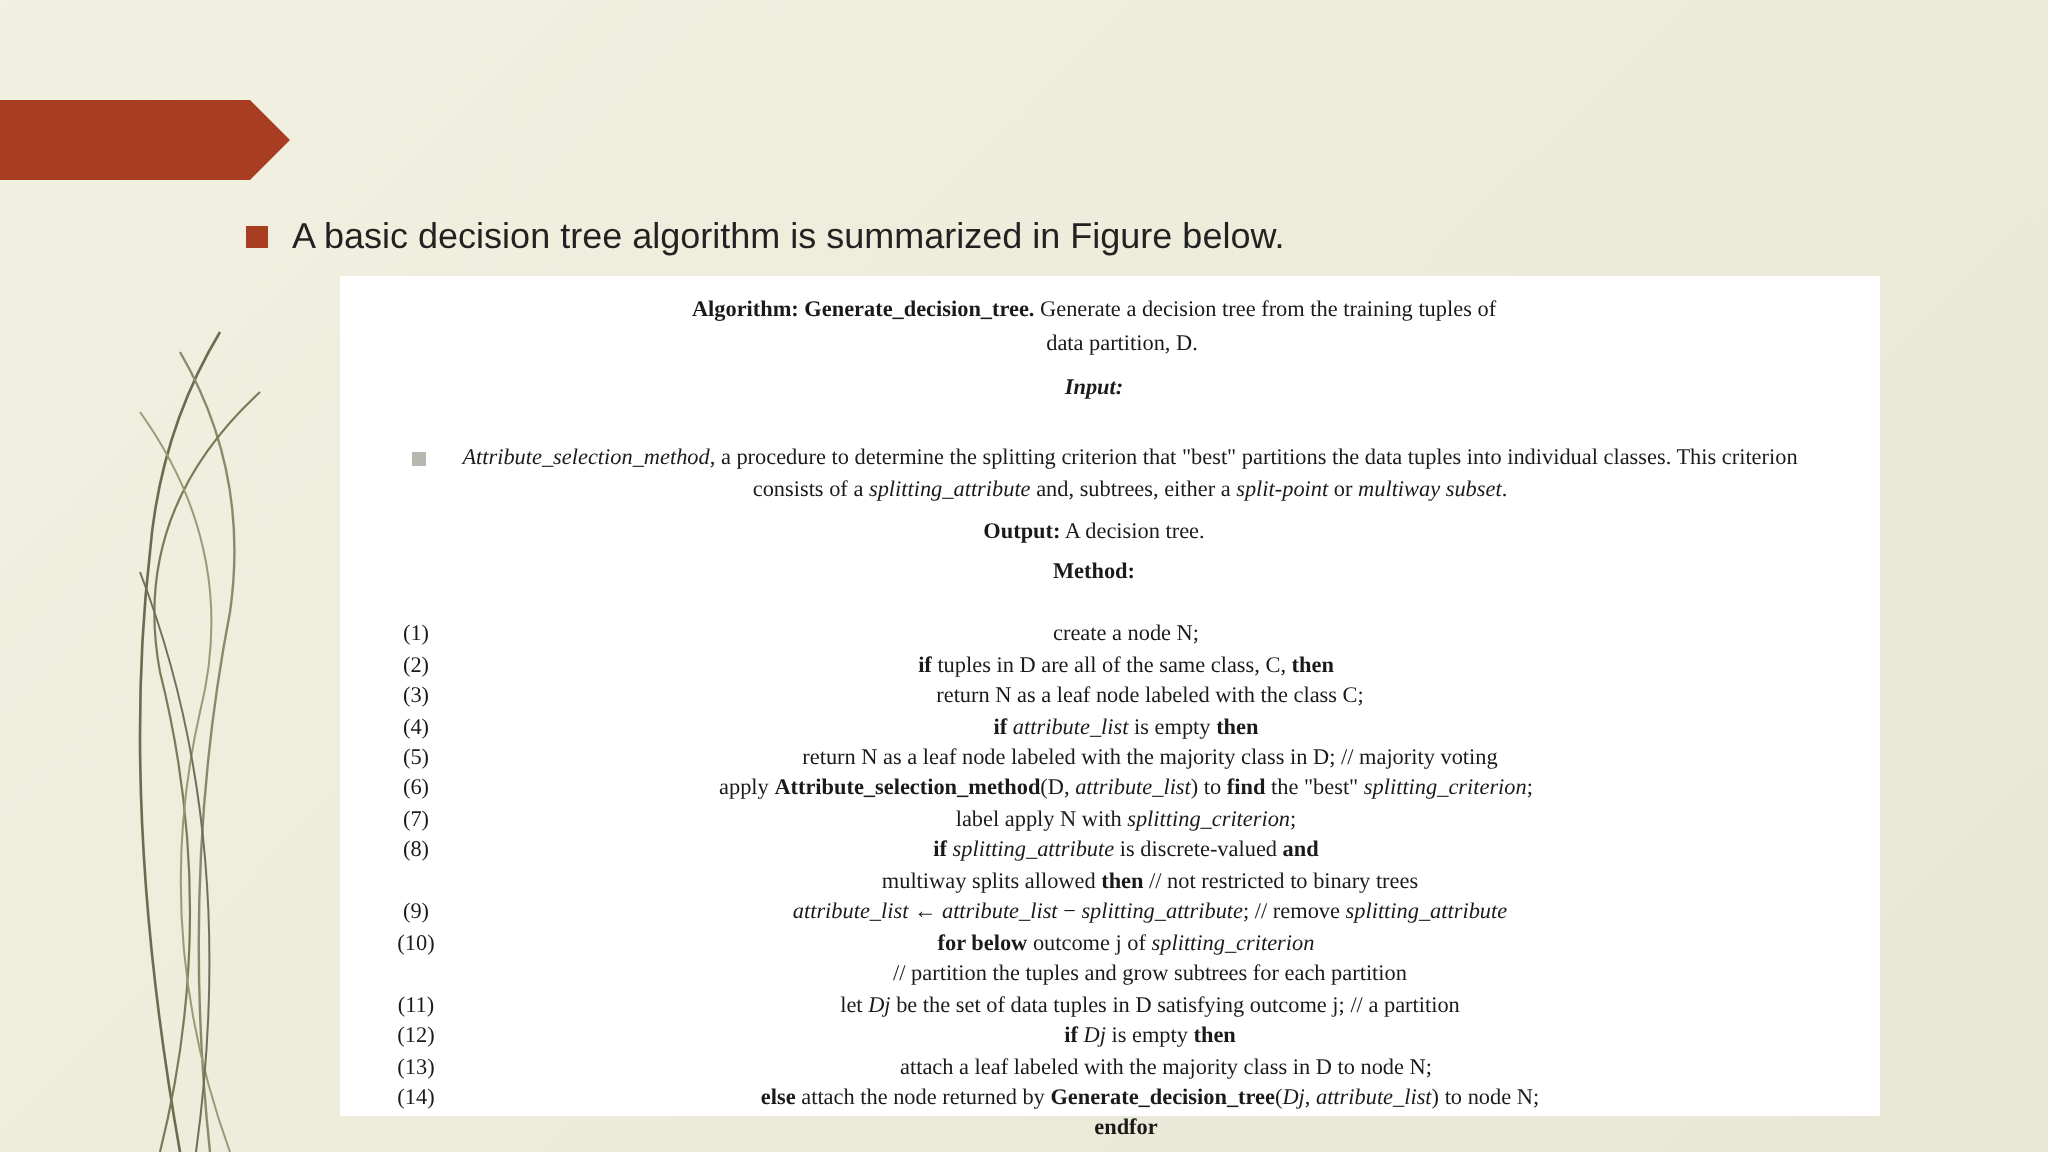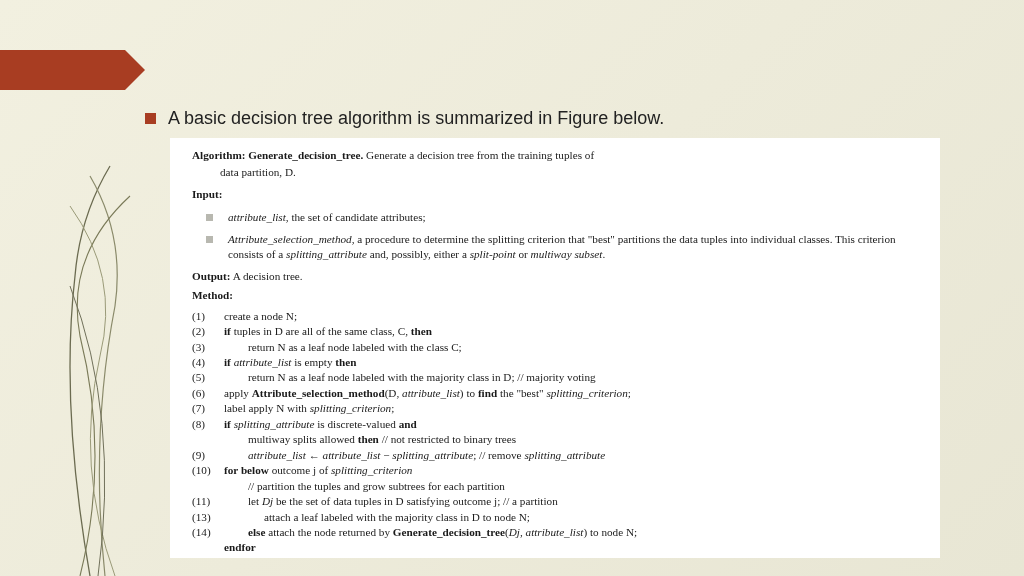--- a/index.html
+++ b/index.html
@@ -34,21 +34,21 @@
     position: absolute;
     left: 20px;
     bottom: 0;
     width: 160px;
     height: 420px;
     pointer-events: none;
   }
   .bullet-row {
     position: absolute;
     top: 108px;
-    left: 145px;
+    left: 123px;
     display: flex;
     align-items: center;
     gap: 12px;
   }
   .bullet-sq {
     width: 11px;
     height: 11px;
     background: #a83d22;
     flex-shrink: 0;
   }
@@ -62,41 +62,42 @@
     top: 138px;
     left: 170px;
     width: 770px;
     height: 420px;
     background: #ffffff;
     padding: 10px 38px 8px 22px;
     font-family: 'Times New Roman', Times, serif;
     color: #1a1a1a;
     font-size: 11.2px;
     line-height: 1.38;
+    text-align: center;
   }
   .algo-box .alg-title { margin-bottom: 2px; }
   .algo-box .indent1 { margin-left: 28px; }
-  .algo-box .input-head { font-weight: bold; margin-top: 6px; margin-bottom: 8px; }
+  .algo-box .input-head { font-weight: bold; margin-top: 6px; margin-bottom: 20px; font-style: italic; }
   .input-list { list-style: none; margin-left: 14px; }
   .input-list li {
     position: relative;
     padding-left: 22px;
     margin-bottom: 6px;
   }
   .input-list li::before {
     content: '';
     position: absolute;
     left: 0;
     top: 4px;
     width: 7px;
     height: 7px;
     background: #b8b8b0;
   }
   .output-line { margin-top: 4px; margin-bottom: 4px; }
-  .method-head { font-weight: bold; margin-bottom: 5px; }
+  .method-head { font-weight: bold; margin-bottom: 16px; }
   .steps { margin-left: 0; }
   .step-row { display: flex; }
   .step-num { width: 32px; flex-shrink: 0; }
   .step-txt { flex: 1; }
   .pad1 { padding-left: 24px; }
   .pad2 { padding-left: 40px; }
   b { font-weight: bold; }
   i { font-style: italic; }
 </style>
 </head>
@@ -121,24 +122,21 @@
 
   <div class="alg-title">
     <b>Algorithm: Generate_decision_tree.</b><span> Generate a decision tree from the training tuples of</span>
   </div>
   <div class="indent1">data partition, D.</div>
 
   <div class="input-head">Input:</div>
 
   <ul class="input-list">
     <li>
-      <i>attribute_list</i><span>, the set of candidate attributes;</span>
-    </li>
-    <li>
-      <i>Attribute_selection_method</i><span>, a procedure to determine the splitting criterion that "best" partitions the data tuples into individual classes. This criterion consists of a </span><i>splitting_attribute</i><span> and, possibly, either a </span><i>split-point</i><span> or </span><i>multiway subset</i><span>.</span>
+      <i>Attribute_selection_method</i><span>, a procedure to determine the splitting criterion that "best" partitions the data tuples into individual classes. This criterion consists of a </span><i>splitting_attribute</i><span> and, subtrees, either a </span><i>split-point</i><span> or </span><i>multiway subset</i><span>.</span>
     </li>
   </ul>
 
   <div class="output-line">
     <b>Output:</b><span> A decision tree.</span>
   </div>
 
   <div class="method-head">Method:</div>
 
   <div class="steps">
@@ -188,20 +186,24 @@
       </div>
     <div class="step-row">
         <span class="step-num"></span>
         <span class="step-txt pad1">// partition the tuples and grow subtrees for each partition</span>
       </div>
     <div class="step-row">
         <span class="step-num">(11)</span>
         <span class="step-txt pad1"><span>let </span><i>Dj</i><span> be the set of data tuples in D satisfying outcome j; // a partition</span></span>
       </div>
     <div class="step-row">
+        <span class="step-num">(12)</span>
+        <span class="step-txt pad1"><b>if </b><i>Dj</i><span> is empty </span><b>then</b></span>
+      </div>
+    <div class="step-row">
         <span class="step-num">(13)</span>
         <span class="step-txt pad2">attach a leaf labeled with the majority class in D to node N;</span>
       </div>
     <div class="step-row">
         <span class="step-num">(14)</span>
         <span class="step-txt pad1"><b>else </b><span>attach the node returned by </span><b>Generate_decision_tree</b><span>(</span><i>Dj</i><span>, </span><i>attribute_list</i><span>) to node N;</span></span>
       </div>
     <div class="step-row">
         <span class="step-num"></span>
         <span class="step-txt"><b>endfor</b></span>

